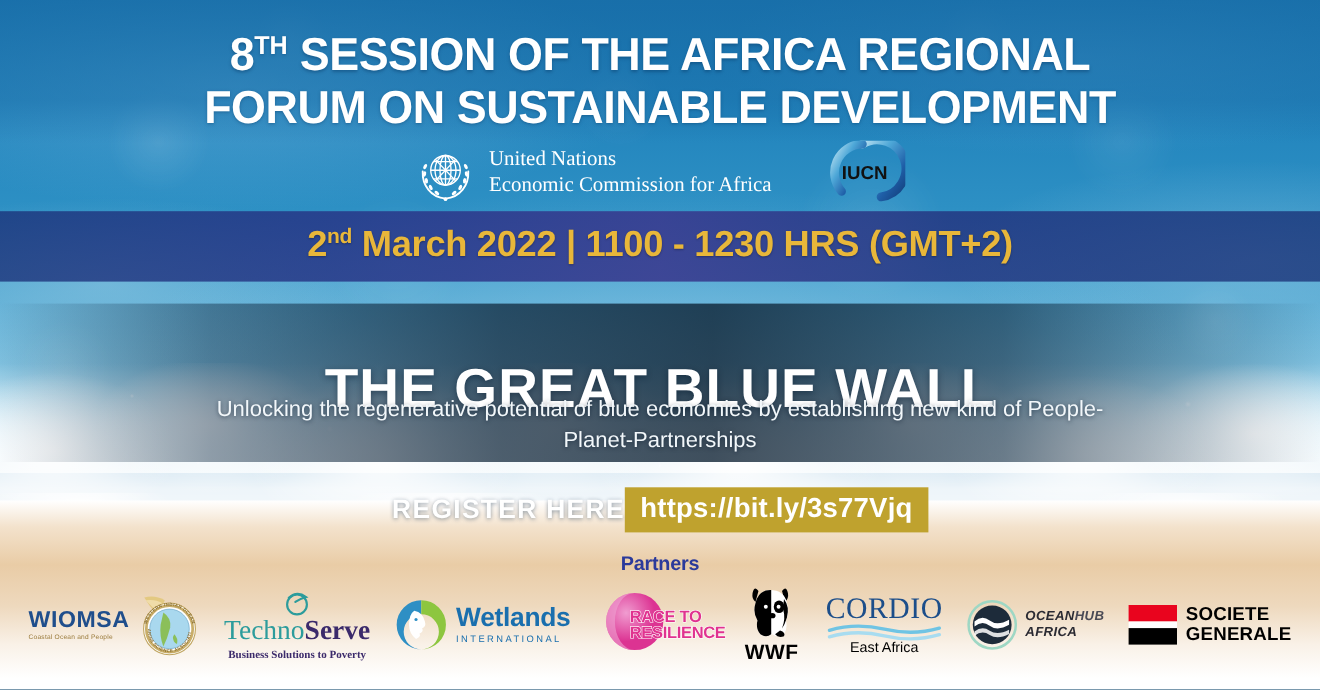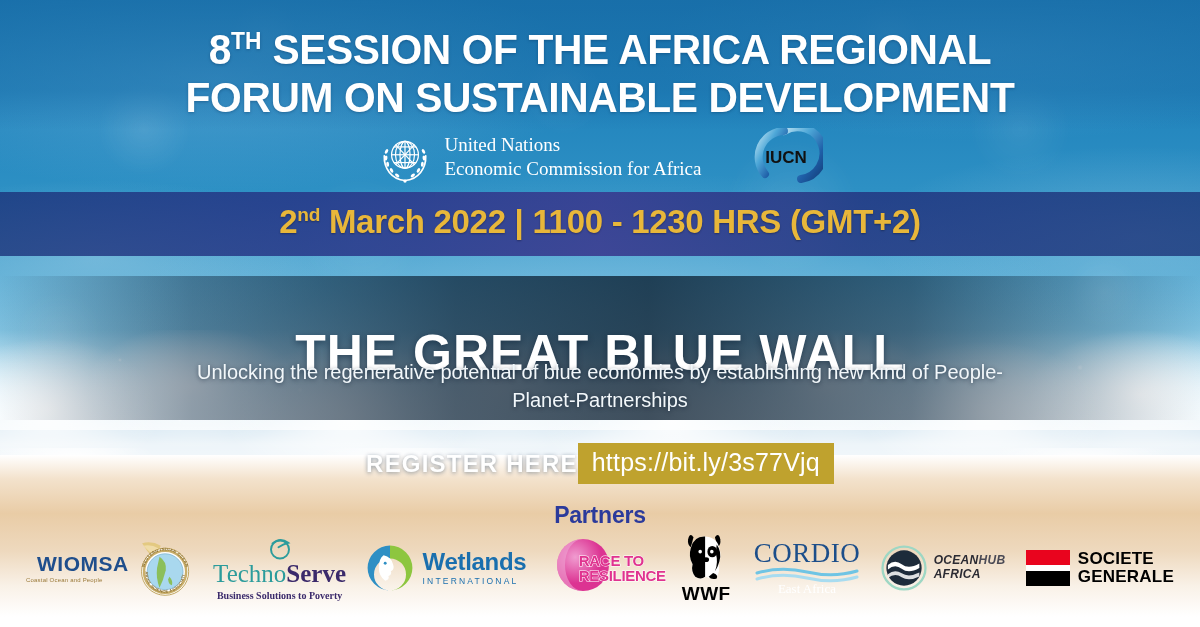--- a/index.html
+++ b/index.html
@@ -163,43 +163,43 @@
   .register {
     position:absolute; top:443px; left:0; right:0;
     display:flex; align-items:center; justify-content:center; 
   }
   .register-label {
     color:#FFFFFF; font-weight:bold; font-size:24px; letter-spacing:1.2px;
     text-shadow:0 1px 4px rgba(0,30,60,.45);
   }
   .register-url {
     background:#BFA22E; color:#FFFFFF;
-    font-size:25px; font-weight:400;
+    font-size:25px; font-weight:700;
     padding:5px 14px 7px 14px;
     letter-spacing:.2px;
     text-decoration:none; display:inline-block;
   }
 
   .partners-heading {
     position:absolute; top:502px; left:0; right:0;
     text-align:center; color:#2B3A9B;
-    font-weight:bold; font-size:23px; letter-spacing:-0.2px;
+    font-weight:bold; font-size:18px; letter-spacing:-0.2px;
   }
 
   .partners-row {
     position:absolute; bottom:16px; left:0; right:0; height:86px;
     display:flex; align-items:center; justify-content:space-between;
     padding:0 26px;
   }
   .partner { display:flex; align-items:center; justify-content:center; }
 
   
   .wiomsa { gap:2px; }
   .wiomsa-txt { display:flex; flex-direction:column; align-items:flex-start; }
-  .wiomsa-name { color:#1F4E8C; font-size:21px; font-weight:bold; letter-spacing:.5px; line-height:1;margin-left:11px; }
+  .wiomsa-name { color:#1F4E8C; font-size:21px; font-weight:bold; letter-spacing:.5px; line-height:1; }
   .wiomsa-tag { color:#9A7A3A; font-size:6px; letter-spacing:.2px; margin-top:3px; white-space:nowrap; }
 
   
   .tserve { flex-direction:column; align-items:center; }
   .tserve-word { font-family:"Liberation Serif", serif; font-size:25px; line-height:1; }
   .tserve-a { color:#2C9C9C; }
   .tserve-b { color:#3B2A6B; font-weight:bold; }
   .tserve-tag { font-family:"Liberation Serif", serif; color:#3B2A6B; font-size:10px; font-weight:bold; margin-top:4px; white-space:nowrap; }
 
   
@@ -218,21 +218,21 @@
     paint-order:stroke fill;
   }
 
   
   .wwf { flex-direction:column; align-items:center; gap:1px; }
   .wwf-name { color:#000; font-weight:bold; font-size:19px; letter-spacing:.5px; }
 
   
   .cordio { flex-direction:column; align-items:center; }
   .cordio-name { font-family:"Liberation Serif", serif; color:#1C4E8A; font-size:27px; line-height:1; letter-spacing:.5px; }
-  .cordio-sub { font-family:Liberation Serif, serif; color:#ffffff; font-size:13px; margin-top:-2px; }
+  .cordio-sub { font-family:Liberation Sans, sans-serif; color:#000000; font-size:13px; margin-top:-2px; }
 
   
   .ohub { gap:7px; }
   .ohub-txt { display:flex; flex-direction:column; align-items:flex-start; line-height:1.15; }
   .ohub-1 { font-size:12px; font-weight:bold; font-style:italic; color:#2B2B33; letter-spacing:.3px; }
   .ohub-1 .hub { color:#4A4A55; }
   .ohub-2 { font-size:12px; font-weight:bold; font-style:italic; color:#2B2B33; letter-spacing:.3px; }
 
   
   .sg { gap:8px; }

